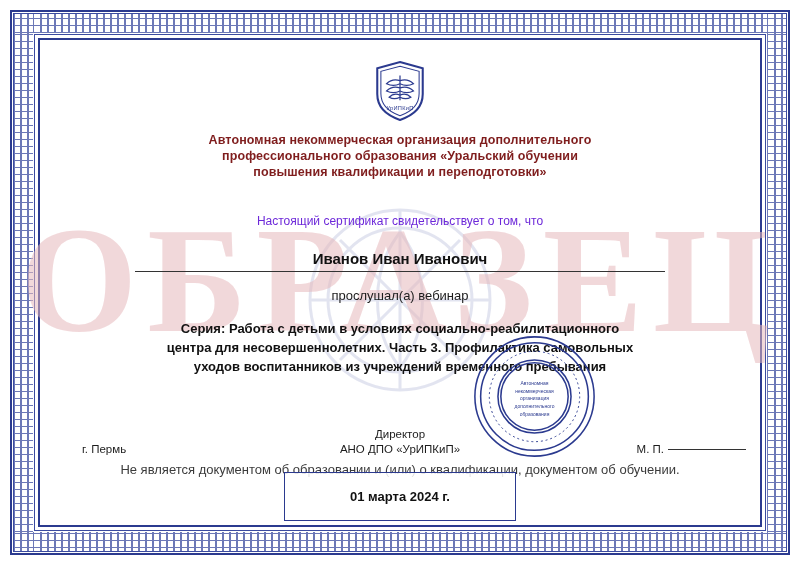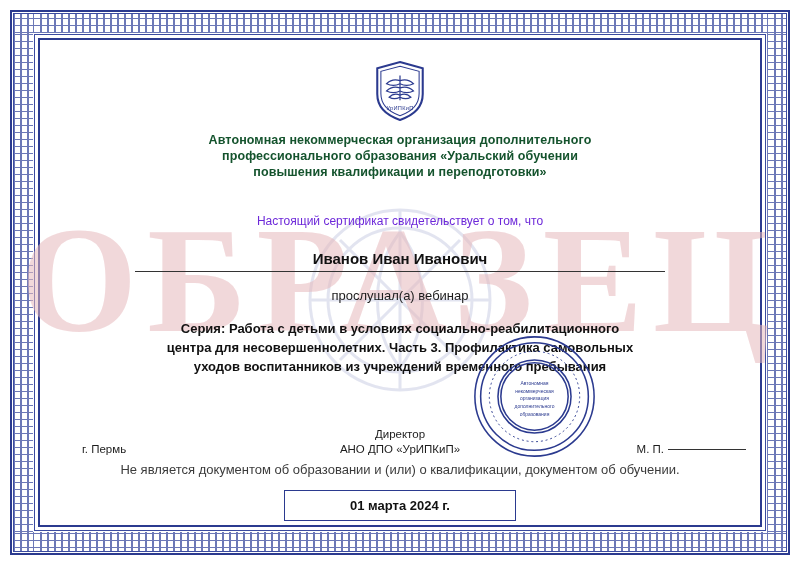--- a/index.html
+++ b/index.html
@@ -109,21 +109,21 @@
     text-align: center;
   }
 
   .logo {
     margin-top: 16px;
     height: 62px;
   }
 
   .org-name {
     margin-top: 6px;
-    color: #14532d;
+    color: #7f1d1d;
     font-weight: bold;
     font-size: 12.5px;
     line-height: 16px;
     letter-spacing: 0.1px;
   }
 
   .main-title {
     margin-top: 16px;
     color: #233084;
     font-size: 60px;
@@ -221,21 +221,21 @@
     color: #3b3b3b;
     margin-top: 37px;
   }
 
   .date-box {
     position: absolute;
     left: 50%;
     transform: translateX(-50%);
     bottom: 0px;
     width: 230px;
-    padding: 7px 0;
+    padding: 16px 0;
     border: 1px solid #2b3a8f;
     font-size: 13px;
     font-weight: bold;
     color: #111;
     background: rgba(255,255,255,0.85);
   }
 </style>
 </head>
 <body>
 

